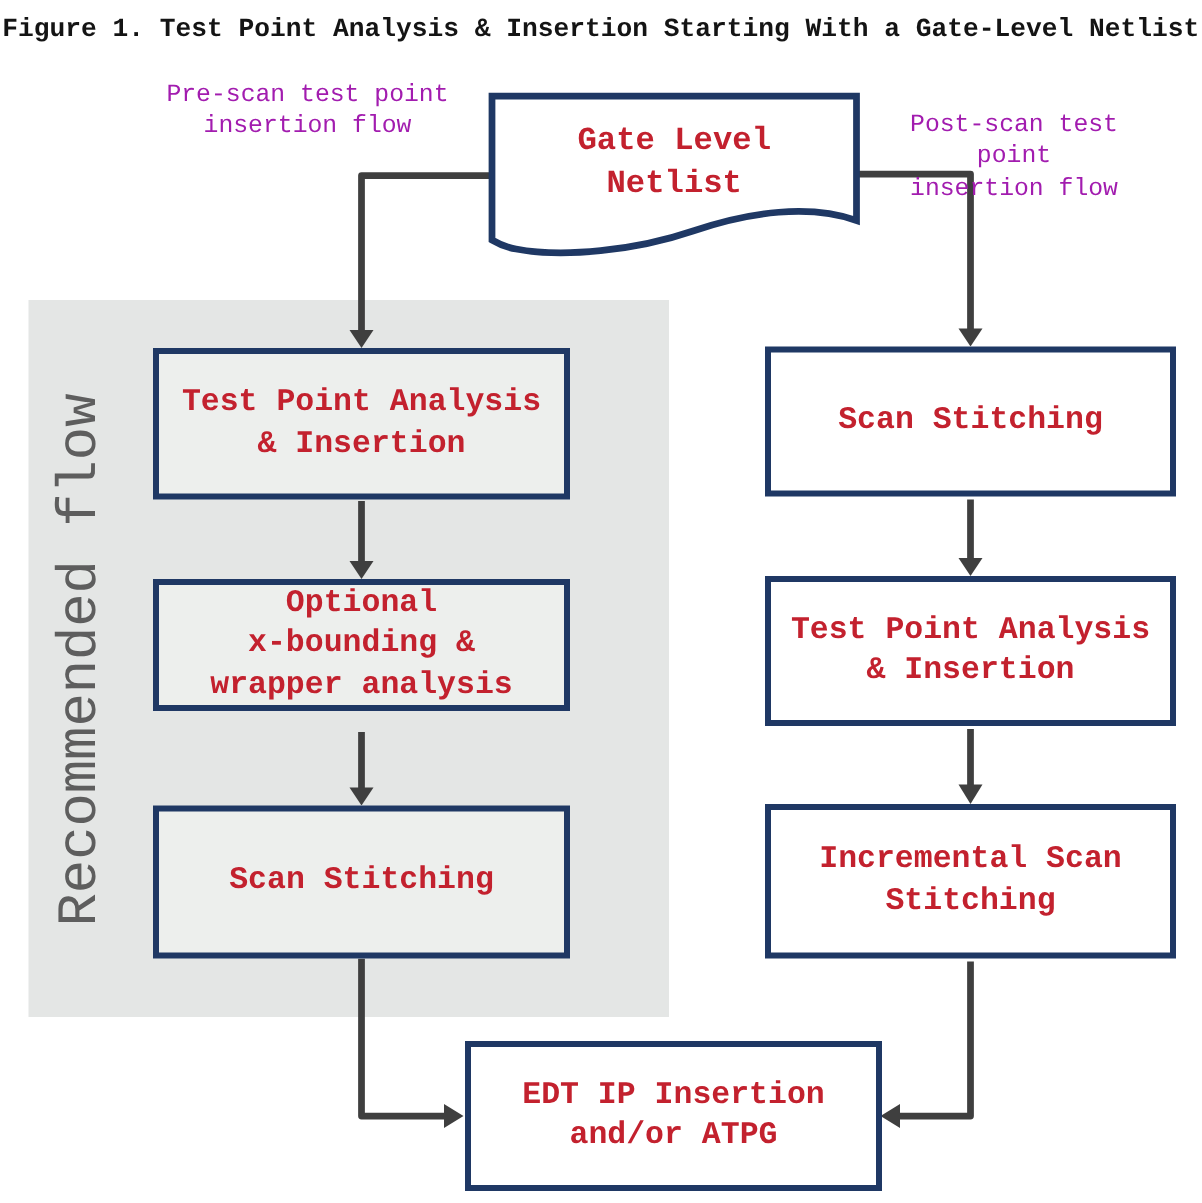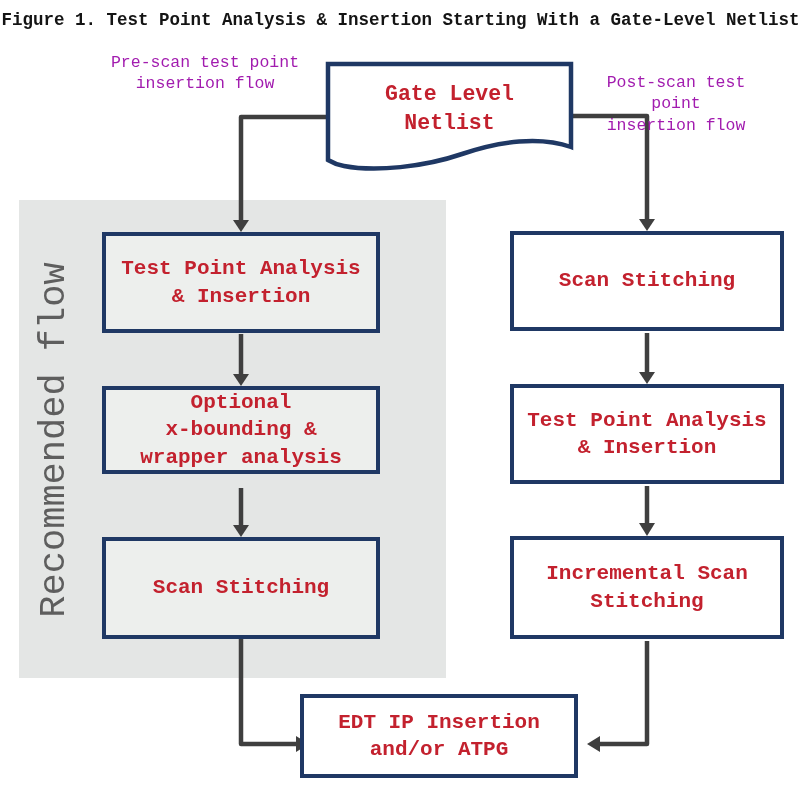--- a/index.html
+++ b/index.html
@@ -35,21 +35,21 @@
     text-align:center; font-weight:bold; color:#c3212e; font-size:21px;
     line-height:1.3; white-space:pre-line; background:#ffffff; z-index:4;
   }
   .node.gray { background:#edefed; }
   .node.l1 { left:102px; top:232px; width:278px; height:101px; }
   .node.l2 { left:102px; top:386px; width:278px; height:88px; }
   .node.l3 { left:102px; top:537px; width:278px; height:102px; }
   .node.r1 { left:510px; top:231px; width:274px; height:100px; }
   .node.r2 { left:510px; top:384px; width:274px; height:100px; }
   .node.r3 { left:510px; top:536px; width:274px; height:103px; }
-  .node.end { left:300px; top:694px; width:278px; height:84px;text-align:center; }
+  .node.end { left:310px; top:694px; width:278px; height:100px;text-align:center; }
   .doc-label {
     position:absolute; left:328px; top:80px; width:243px;
     text-align:center; font-weight:bold; color:#c3212e; font-size:21.5px;
     line-height:1.35; white-space:pre-line; z-index:5;
   }
   .watermark {
     position:absolute; left:596px; top:764px; font-size:17px;
     color:#b4b8bc; letter-spacing:0.5px; z-index:6; white-space:nowrap;
   }
 </style>

